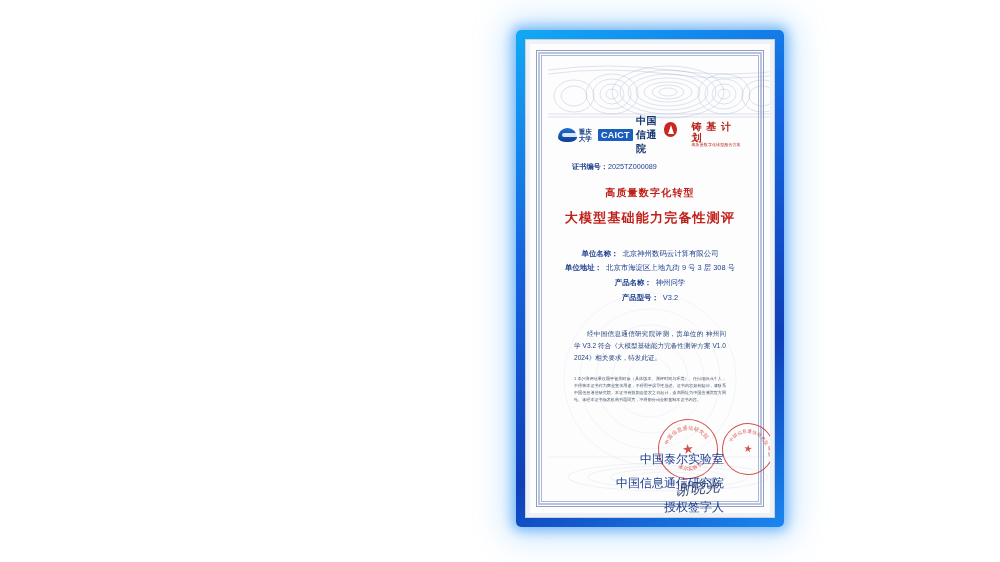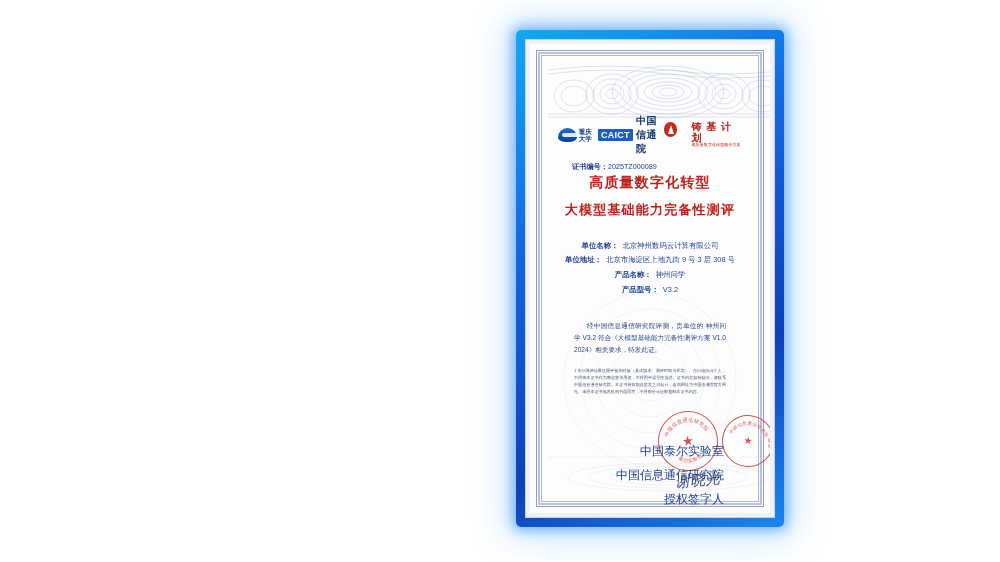--- a/index.html
+++ b/index.html
@@ -212,22 +212,22 @@
   .serials .val { color: #1d3f8f; }
 
   
   .title-main, .title-sub {
     text-align: center;
     color: #c0201a;
     font-weight: bold;
     font-family: "DejaVu Sans", "Liberation Sans", sans-serif;
   }
   .title-main {
-    margin-top: 0;
-    font-size: 14px;
+    margin-top: 12px;
+    font-size: 10px;
     letter-spacing: 1.2px;
   }
   .title-sub {
     margin-top: 9px;
     font-size: 13px;
     letter-spacing: 1.2px;
   }
 
   
   .info {

